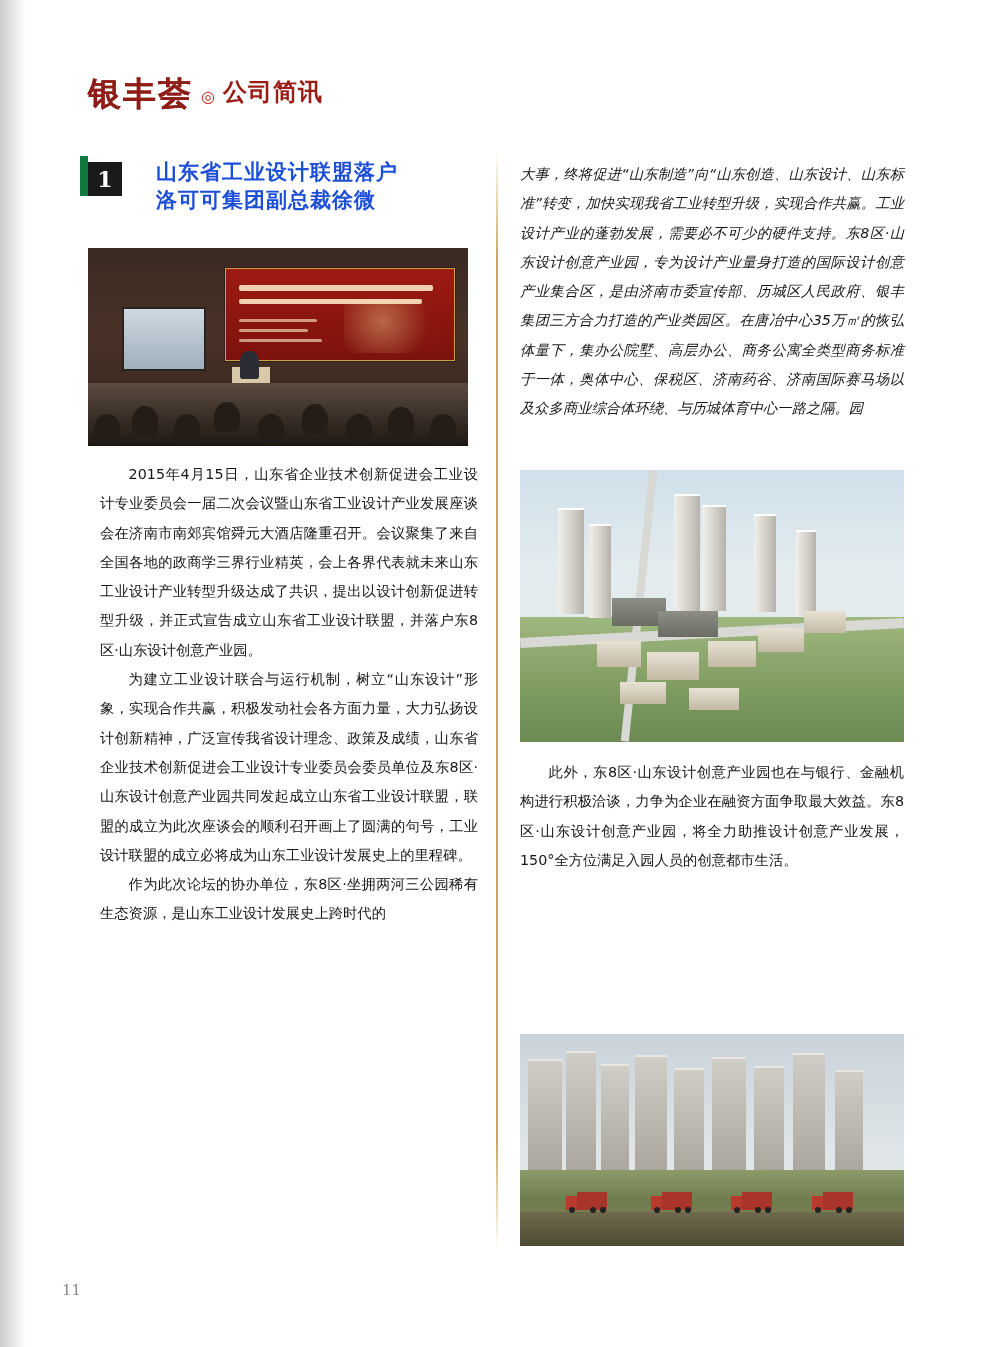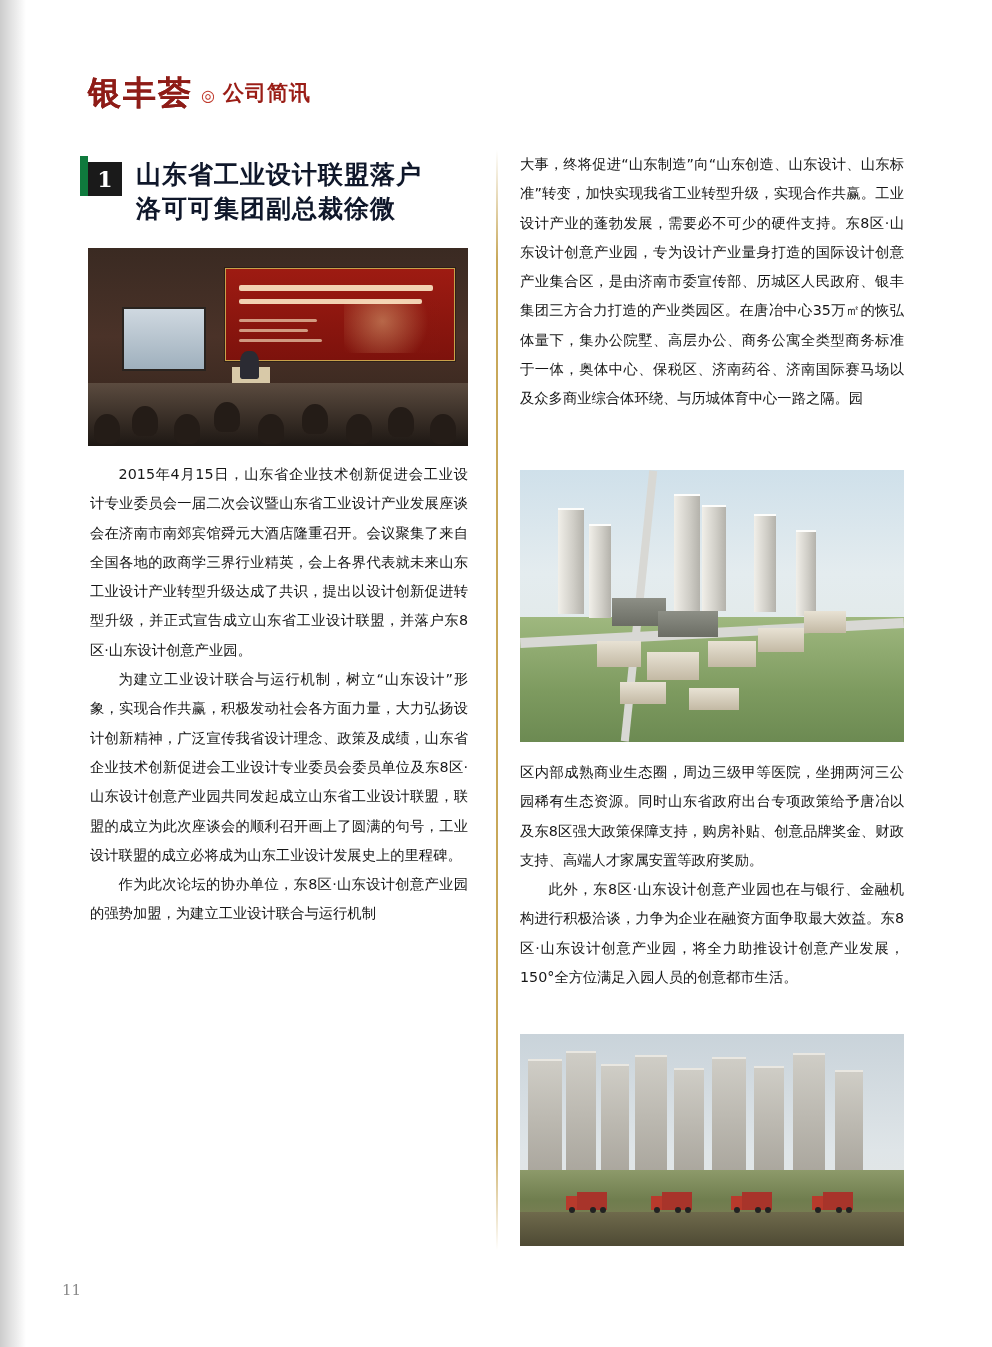--- a/index.html
+++ b/index.html
@@ -37,21 +37,21 @@
     -webkit-background-clip: text;
     background-clip: text;
     color: #8e1c17;
   }
   .brand-mark {
     font-size: 16px;
     color: #c0392b;
     padding-bottom: 4px;
   }
   .brand-section {
-    font-size: 21px;
+    font-size: 24px;
     color: #9a1d16;
     font-weight: bold;
     letter-spacing: 1px;
     padding-bottom: 2px;
   }
   
   .title-block {
     position: absolute;
     left: 88px;
     top: 158px;
@@ -80,38 +80,39 @@
     position: absolute;
     left: -8px;
     top: -6px;
     width: 8px;
     height: 40px;
     background: #0f7a3d;
   }
   .article-title {
     font-family: "DejaVu Serif", "Liberation Serif", serif;
     font-weight: bold;
-    font-size: 25px;
+    font-size: 21px;
     line-height: 1.35;
-    color: #0f172a;
+    color: #1d4ed8;
     letter-spacing: 1px;
+    margin-left: 20px;
   }
   
   .col {
     position: absolute;
     width: 376px;
     font-size: 14.3px;
     line-height: 2.05;
     color: #161616;
     text-align: justify;
     text-justify: inter-ideograph;
     font-family: "DejaVu Sans", "Liberation Sans", sans-serif;
   }
-  .col-left { left: 90px; top: 460px; width: 378px; }
-  .col-right-top { left: 520px; top: 150px; width: 384px; }
+  .col-left { left: 100px; top: 460px; width: 378px; }
+  .col-right-top { left: 520px; top: 160px; width: 384px; font-style: italic; }
   .col-right-mid { left: 520px; top: 758px; width: 384px; }
   .col p {
     margin: 0 0 0 0;
     text-indent: 2em;
   }
   
   .photo {
     position: absolute;
     overflow: hidden;
     background: #6b6b6b;
@@ -317,21 +318,21 @@
       <div class="head" style="left:214px;bottom:12px;"></div>
       <div class="head" style="left:258px;"></div>
       <div class="head" style="left:300px;bottom:9px;"></div>
       <div class="head" style="left:342px;"></div>
     </div>
   </div>
 
   <div class="col col-left">
     <p>2015年4月15日，山东省企业技术创新促进会工业设计专业委员会一届二次会议暨山东省工业设计产业发展座谈会在济南市南郊宾馆舜元大酒店隆重召开。会议聚集了来自全国各地的政商学三界行业精英，会上各界代表就未来山东工业设计产业转型升级达成了共识，提出以设计创新促进转型升级，并正式宣告成立山东省工业设计联盟，并落户东8区·山东设计创意产业园。</p>
     <p>为建立工业设计联合与运行机制，树立“山东设计”形象，实现合作共赢，积极发动社会各方面力量，大力弘扬设计创新精神，广泛宣传我省设计理念、政策及成绩，山东省企业技术创新促进会工业设计专业委员会委员单位及东8区·山东设计创意产业园共同发起成立山东省工业设计联盟，联盟的成立为此次座谈会的顺利召开画上了圆满的句号，工业设计联盟的成立必将成为山东工业设计发展史上的里程碑。</p>
-    <p>作为此次论坛的协办单位，东8区·山东设计创意产业园的强势加盟，为建立工业设计联合与运行机制</p>
+    <p>作为此次论坛的协办单位，东8区·坐拥两河三公园稀有生态资源，是山东工业设计发展史上跨时代的</p>
   </div>
 
   <div class="col col-right-top">
     <p style="text-indent:0">大事，终将促进“山东制造”向“山东创造、山东设计、山东标准”转变，加快实现我省工业转型升级，实现合作共赢。工业设计产业的蓬勃发展，需要必不可少的硬件支持。东8区·山东设计创意产业园，专为设计产业量身打造的国际设计创意产业集合区，是由济南市委宣传部、历城区人民政府、银丰集团三方合力打造的产业类园区。在唐冶中心35万㎡的恢弘体量下，集办公院墅、高层办公、商务公寓全类型商务标准于一体，奥体中心、保税区、济南药谷、济南国际赛马场以及众多商业综合体环绕、与历城体育中心一路之隔。园</p>
   </div>
 
   <div class="photo photo-aerial">
     <div class="aer-sky"></div>
     <div class="aer-green"></div>
     <div class="aer-road" style="left:0;top:58%;width:100%;height:10px;transform:rotate(-3deg);"></div>
@@ -347,21 +348,20 @@
     <div class="block" style="left:20%;top:63%;width:44px;height:26px;"></div>
     <div class="block" style="left:33%;top:67%;width:52px;height:28px;"></div>
     <div class="block" style="left:49%;top:63%;width:48px;height:26px;"></div>
     <div class="block" style="left:62%;top:58%;width:46px;height:24px;"></div>
     <div class="block" style="left:74%;top:52%;width:42px;height:22px;"></div>
     <div class="block" style="left:26%;top:78%;width:46px;height:22px;"></div>
     <div class="block" style="left:44%;top:80%;width:50px;height:22px;"></div>
   </div>
 
   <div class="col col-right-mid">
-    <p style="text-indent:0">区内部成熟商业生态圈，周边三级甲等医院，坐拥两河三公园稀有生态资源。同时山东省政府出台专项政策给予唐冶以及东8区强大政策保障支持，购房补贴、创意品牌奖金、财政支持、高端人才家属安置等政府奖励。</p>
     <p>此外，东8区·山东设计创意产业园也在与银行、金融机构进行积极洽谈，力争为企业在融资方面争取最大效益。东8区·山东设计创意产业园，将全力助推设计创意产业发展，150°全方位满足入园人员的创意都市生活。</p>
   </div>
 
   <div class="photo photo-site">
     <div class="site-sky"></div>
     <div class="site-building" style="left:2%;top:12%;width:34px;height:54%;"></div>
     <div class="site-building" style="left:12%;top:8%;width:30px;height:58%;"></div>
     <div class="site-building" style="left:21%;top:14%;width:28px;height:52%;"></div>
     <div class="site-building" style="left:30%;top:10%;width:32px;height:56%;"></div>
     <div class="site-building" style="left:40%;top:16%;width:30px;height:50%;"></div>

